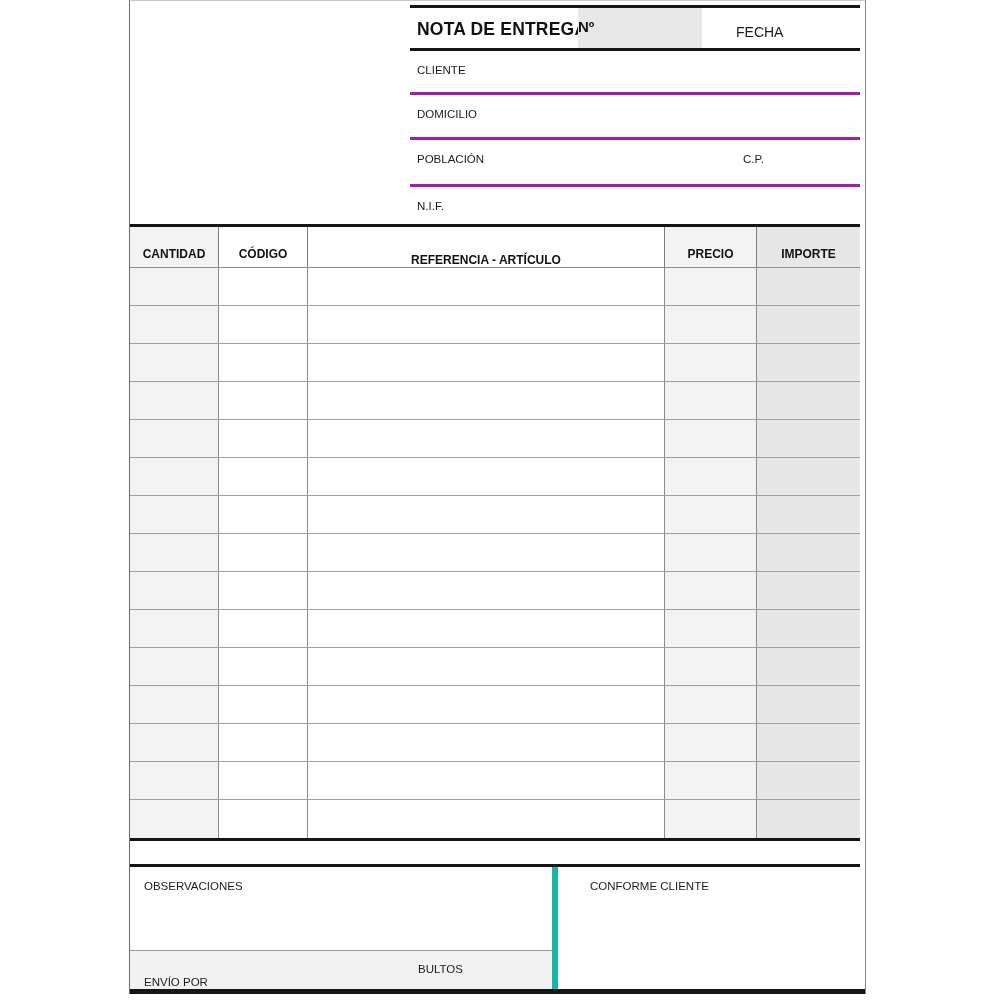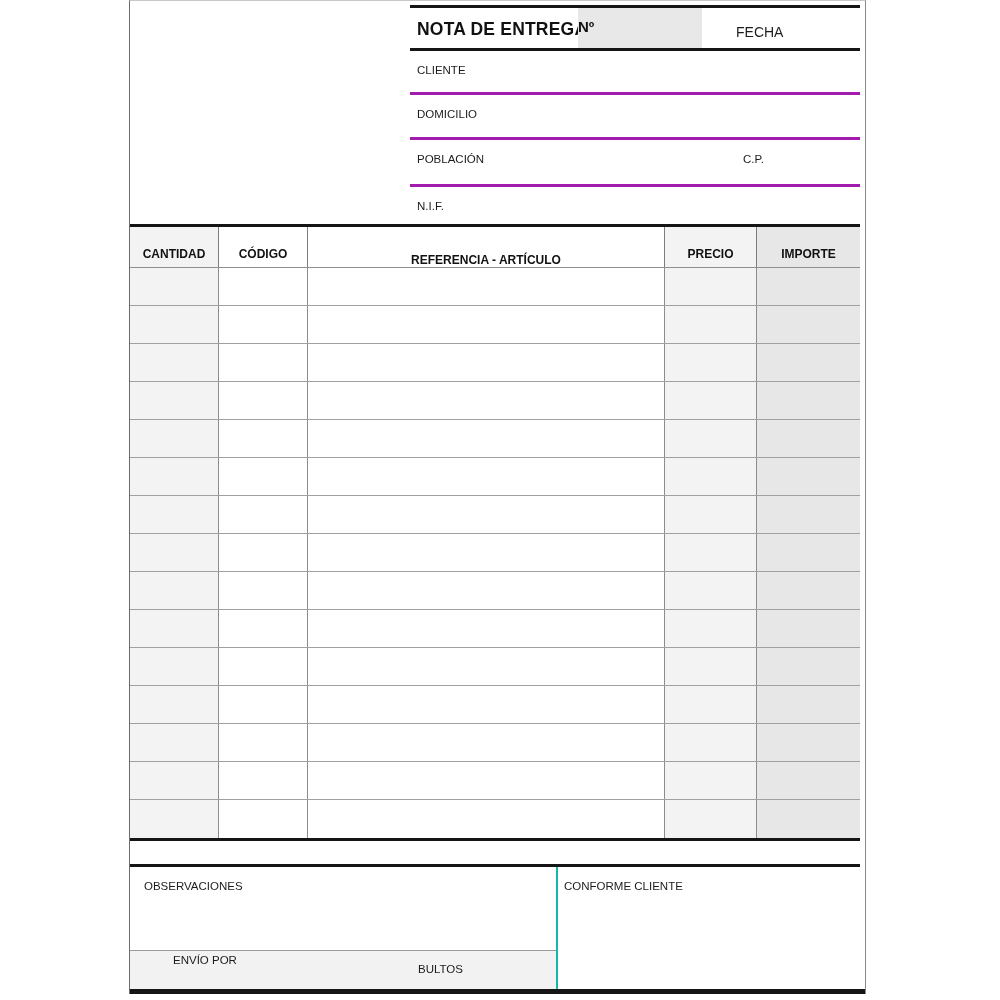--- a/index.html
+++ b/index.html
@@ -136,44 +136,44 @@
   }
   .footer-section {
     position: absolute;
     left: 0; top: 866px;
     width: 730px; height: 122px;
   }
   .fs-left {
     position: absolute;
     left: 0; top: 0;
     width: 428px; height: 122px;
-    border-right: 2px solid #14b8a6;
+    border-right: 6px solid #14b8a6;
     box-sizing: border-box;
   }
   .observations-label, .conforme-label, .shipping-label, .packages-label {
     font-size: 11.5px;
     white-space: nowrap;
   }
   .observations-label { position: absolute; left: 14px; top: 13px; }
   .shipping-strip {
     position: absolute;
     left: 0; bottom: 0;
     width: 100%; height: 39px;
     background: #f2f2f2;
     border-top: 1px solid #9a9a9a;
     box-sizing: border-box;
   }
-  .shipping-label { position: absolute; left: 14px; top: 3px; margin-left: 29px; }
+  .shipping-label { position: absolute; left: 14px; top: 25px; }
   .packages-label { position: absolute; left: 288px; top: 12px; }
   .fs-right {
     position: absolute;
     left: 428px; top: 0;
     width: 302px; height: 122px;
   }
-  .conforme-label { position: absolute; left: 6px; top: 13px; }
+  .conforme-label { position: absolute; left: 32px; top: 13px; }
   .bottom-line {
     position: absolute;
     left: 0; bottom: 0;
     width: 100%; height: 5px;
     background: #151515;
   }
 </style>
 </head>
 <body>
 

